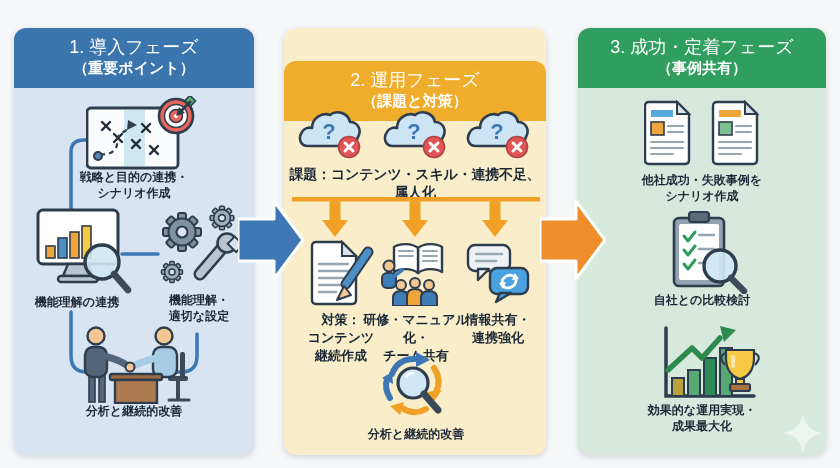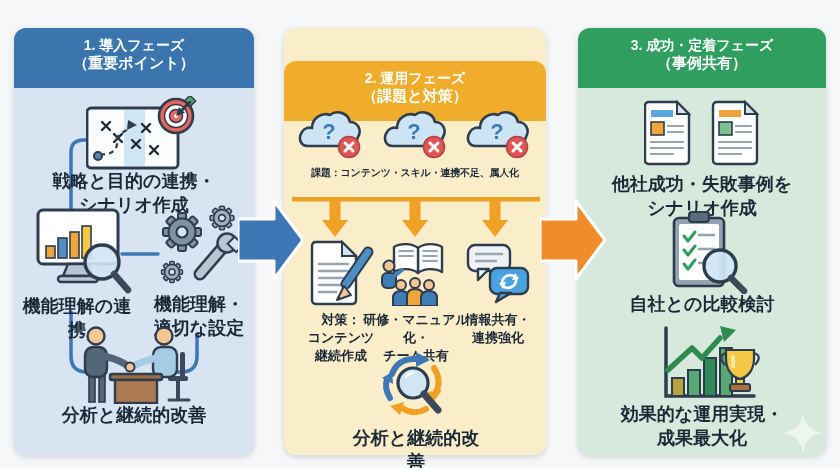--- a/index.html
+++ b/index.html
@@ -6,26 +6,26 @@
   body{font-family:"Liberation Sans","DejaVu Sans",sans-serif;}
   .canvas{position:relative;width:840px;height:468px;background:var(--page-bg,#f6f7f8);overflow:hidden;}
   .panel{position:absolute;top:28px;height:427px;border-radius:12px;box-shadow:0 2px 6px rgba(40,60,80,.18);}
   .p1{left:14px;width:240px;background:var(--phase1-body,#d8e4f2);}
   .p2{left:284px;width:262px;background:var(--phase2-body,#f9edca);}
   .p3{left:578px;width:248px;background:var(--phase3-body,#d7e8dc);}
   .hd{position:absolute;left:0;top:0;width:100%;height:60px;border-radius:12px 12px 0 0;color:#fff;text-align:center;box-sizing:border-box;padding-top:9px;}
   .p1 .hd{background:var(--phase1-header,#3a75ad);}
   .p2 .hd{background:var(--phase2-header,#f0ad2b);margin-top:33px;}
   .p3 .hd{background:var(--phase3-header,#2f9e5f);}
-  .t1{font-size:14px;font-weight:bold;line-height:1.2;}
+  .t1{font-size:18px;font-weight:normal;line-height:1.2;}
   .t2{font-size:15px;font-weight:bold;line-height:1.25;}
   .abs{position:absolute;}
-  .lbl{position:absolute;font-weight:bold;color:var(--text,#1b2836);text-align:center;white-space:pre-line;font-size:18px;line-height:1.32;}
+  .lbl{position:absolute;font-weight:bold;color:var(--text,#1b2836);text-align:center;white-space:pre-line;font-size:12px;line-height:1.32;}
   .lbl.sm{font-size:13px;line-height:1.38;}
-  .lbl.issues{font-size:10px;letter-spacing:-0.2px;}
+  .lbl.issues{font-size:14px;letter-spacing:-0.2px;font-family:Liberation Mono, monospace;}
   svg{display:block;}
   .blockarrow polygon{stroke:#fff;stroke-width:3;stroke-linejoin:round;}
   .a-blue polygon{fill:var(--arrow-blue,#3d77b5);}
   .a-orange polygon{fill:var(--arrow-orange,#ef8d2d);}
   .dist{fill:var(--distribution-orange,#f0a125);}
 </style>
 </head>
 <body>
 
 <div class="canvas">

